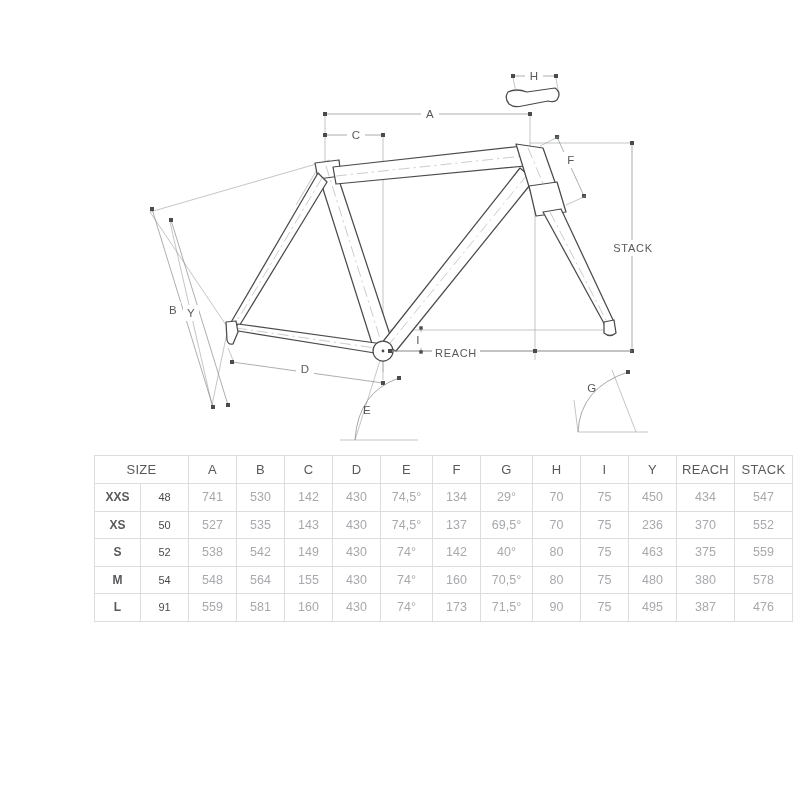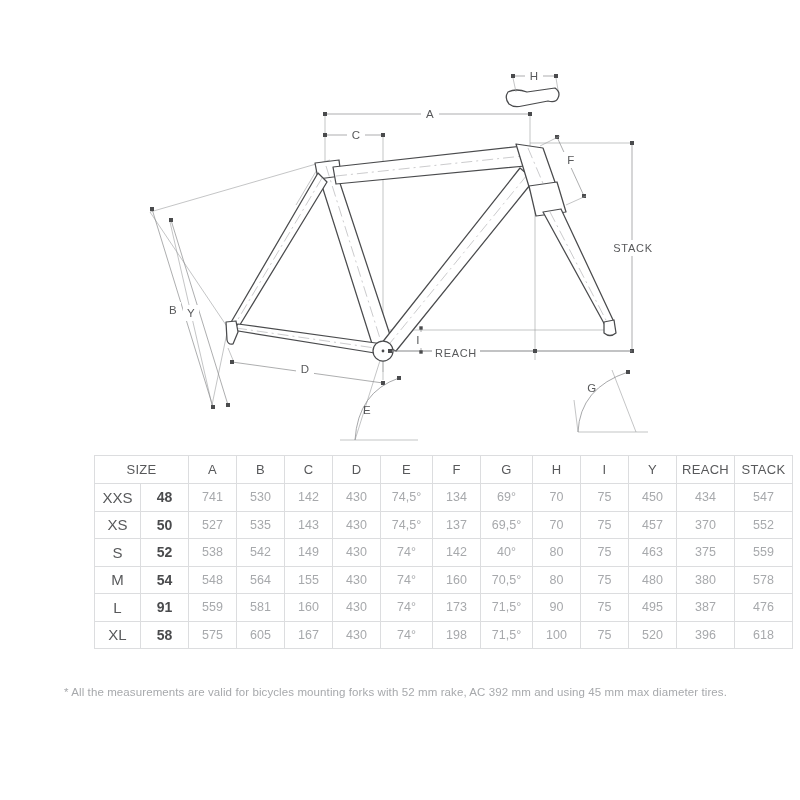--- a/index.html
+++ b/index.html
@@ -70,26 +70,27 @@
     font-weight: normal;
   }
   table.geo th {
     color: #58595b;
     font-size: 13px;
     letter-spacing: .3px;
     height: 27px;
   }
   table.geo td.sz-name {
     color: #58595b;
-    font-size: 15px;
+    font-size: 12px;
+    font-weight: bold;
   }
   table.geo td.sz-num {
     color: #4a4b4d;
-    font-size: 14px;
-    font-weight: bold;
+    font-size: 11px;
+    font-weight: normal;
   }
   table.geo td.val {
     color: #a7a9ac;
     font-size: 12.5px;
   }
   col.c-name  { width: 46px; }
   col.c-num   { width: 48px; }
   col.c-std   { width: 48px; }
   col.c-ang   { width: 52px; }
   col.c-wide  { width: 58px; }
@@ -315,40 +316,40 @@
       <tbody>
           <tr>
             <td class="sz-name">XXS</td>
             <td class="sz-num">48</td>
             <td class="val">741</td>
             <td class="val">530</td>
             <td class="val">142</td>
             <td class="val">430</td>
             <td class="val">74,5°</td>
             <td class="val">134</td>
-            <td class="val">69°</td>
+            <td class="val">29°</td>
             <td class="val">70</td>
             <td class="val">75</td>
             <td class="val">450</td>
             <td class="val">434</td>
             <td class="val">547</td>
           </tr>
           <tr>
             <td class="sz-name">XS</td>
             <td class="sz-num">50</td>
             <td class="val">527</td>
             <td class="val">535</td>
             <td class="val">143</td>
             <td class="val">430</td>
             <td class="val">74,5°</td>
             <td class="val">137</td>
             <td class="val">69,5°</td>
             <td class="val">70</td>
             <td class="val">75</td>
-            <td class="val">457</td>
+            <td class="val">236</td>
             <td class="val">370</td>
             <td class="val">552</td>
           </tr>
           <tr>
             <td class="sz-name">S</td>
             <td class="sz-num">52</td>
             <td class="val">538</td>
             <td class="val">542</td>
             <td class="val">149</td>
             <td class="val">430</td>
@@ -386,35 +387,18 @@
             <td class="val">430</td>
             <td class="val">74°</td>
             <td class="val">173</td>
             <td class="val">71,5°</td>
             <td class="val">90</td>
             <td class="val">75</td>
             <td class="val">495</td>
             <td class="val">387</td>
             <td class="val">476</td>
           </tr>
-          <tr>
-            <td class="sz-name">XL</td>
-            <td class="sz-num">58</td>
-            <td class="val">575</td>
-            <td class="val">605</td>
-            <td class="val">167</td>
-            <td class="val">430</td>
-            <td class="val">74°</td>
-            <td class="val">198</td>
-            <td class="val">71,5°</td>
-            <td class="val">100</td>
-            <td class="val">75</td>
-            <td class="val">520</td>
-            <td class="val">396</td>
-            <td class="val">618</td>
-          </tr>
         </tbody>
     </table>
   </div>
 
-  <div id="footnote">* All the measurements are valid for bicycles mounting forks with 52 mm rake,  AC 392 mm and using 45 mm max diameter tires.</div>
 
 </div>
 
 </body></html>

